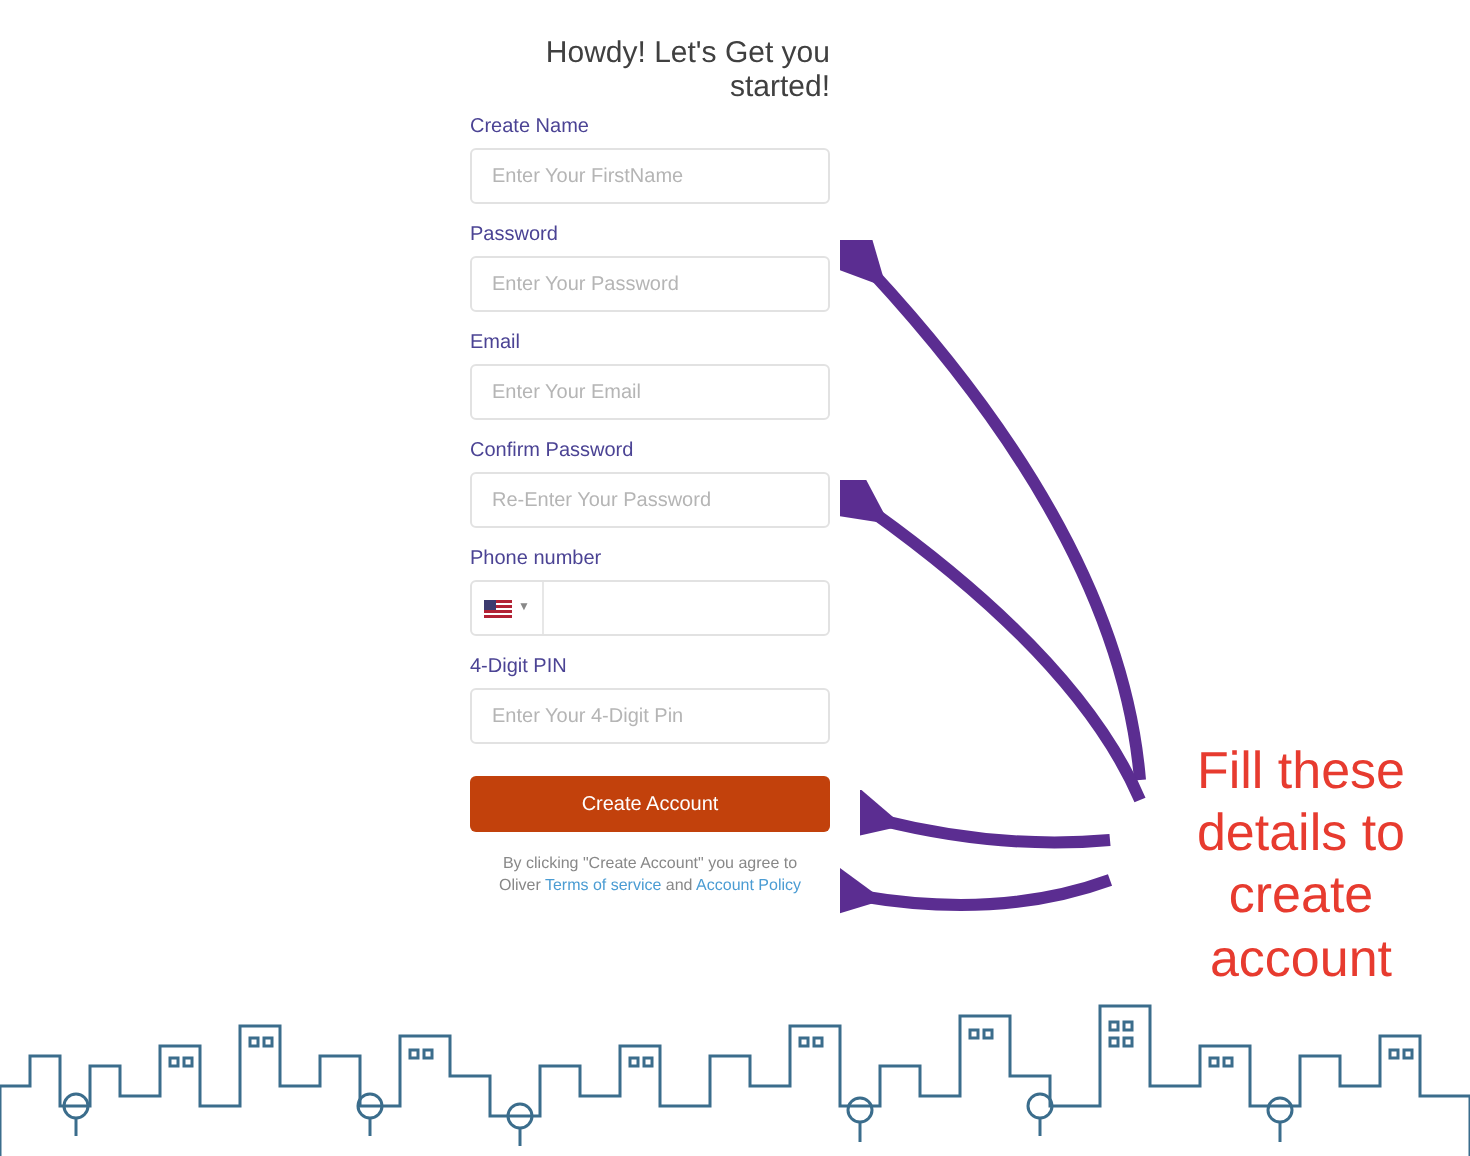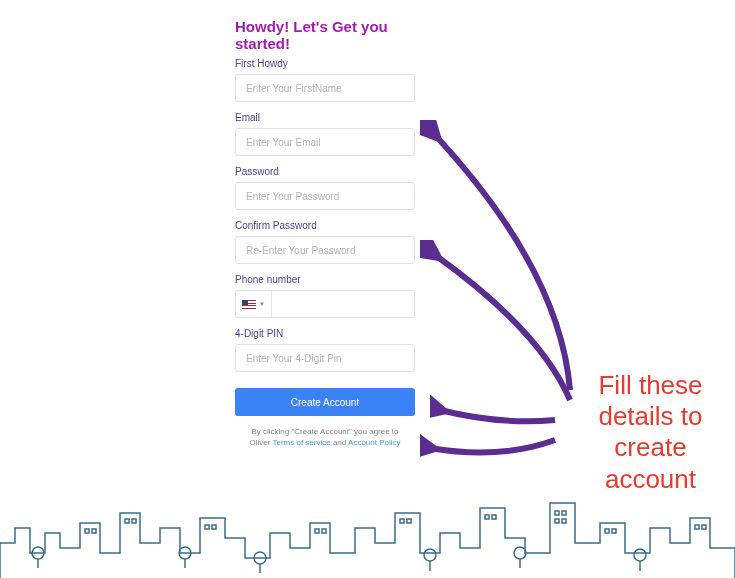--- a/index.html
+++ b/index.html
@@ -12,23 +12,23 @@
       position: relative;
     }
     .form-container {
       position: absolute;
       left: 235px;
       top: 18px;
       width: 180px;
     }
     .title {
       font-size: 15px;
-      font-weight: bold;
-      color: #a21caf;
-      text-align: left;
+      font-weight: normal;
+      color: #404040;
+      text-align: right;
       margin-bottom: 6px;
     }
     .subtitle {
       font-size: 8px;
       color: #888;
       text-align: center;
       line-height: 1.3;
       margin-bottom: 16px;
       padding: 0 5px;
     }
@@ -97,21 +97,21 @@
       border: none;
       height: 100%;
       padding: 0 8px;
       font-size: 10px;
       outline: none;
     }
     .phone-input::placeholder { color: #b5b5b5; }
     .submit-btn {
       width: 100%;
       height: 28px;
-      background: #3b82f6;
+      background: #c2410c;
       border: none;
       border-radius: 3px;
       color: #fff;
       font-size: 10px;
       margin-top: 6px;
       cursor: pointer;
     }
     .disclaimer {
       font-size: 8px;
       color: #888;
@@ -150,33 +150,33 @@
       pointer-events: none;
     }
   </style>
 </head>
 <body>
 
 <div class="form-container">
   <h1 class="title">Howdy! Let's Get you started!</h1>
 
   <div class="field-group">
-    <label class="field-label">First Howdy</label>
+    <label class="field-label">Create Name</label>
     <input class="field-input" type="text" placeholder="Enter Your FirstName" style="">
   </div>
 
+
+  <div class="field-group">
+    <label class="field-label">Password</label>
+    <input class="field-input" type="password" placeholder="Enter Your Password" style="">
+  </div>
 
   <div class="field-group">
     <label class="field-label">Email</label>
     <input class="field-input" type="text" placeholder="Enter Your Email" style="">
-  </div>
-
-  <div class="field-group">
-    <label class="field-label">Password</label>
-    <input class="field-input" type="password" placeholder="Enter Your Password" style="">
   </div>
 
   <div class="field-group">
     <label class="field-label">Confirm Password</label>
     <input class="field-input" type="password" placeholder="Re-Enter Your Password" style="">
   </div>
 
   <div class="field-group">
     <label class="field-label">Phone number</label>
     <div class="phone-wrapper">

